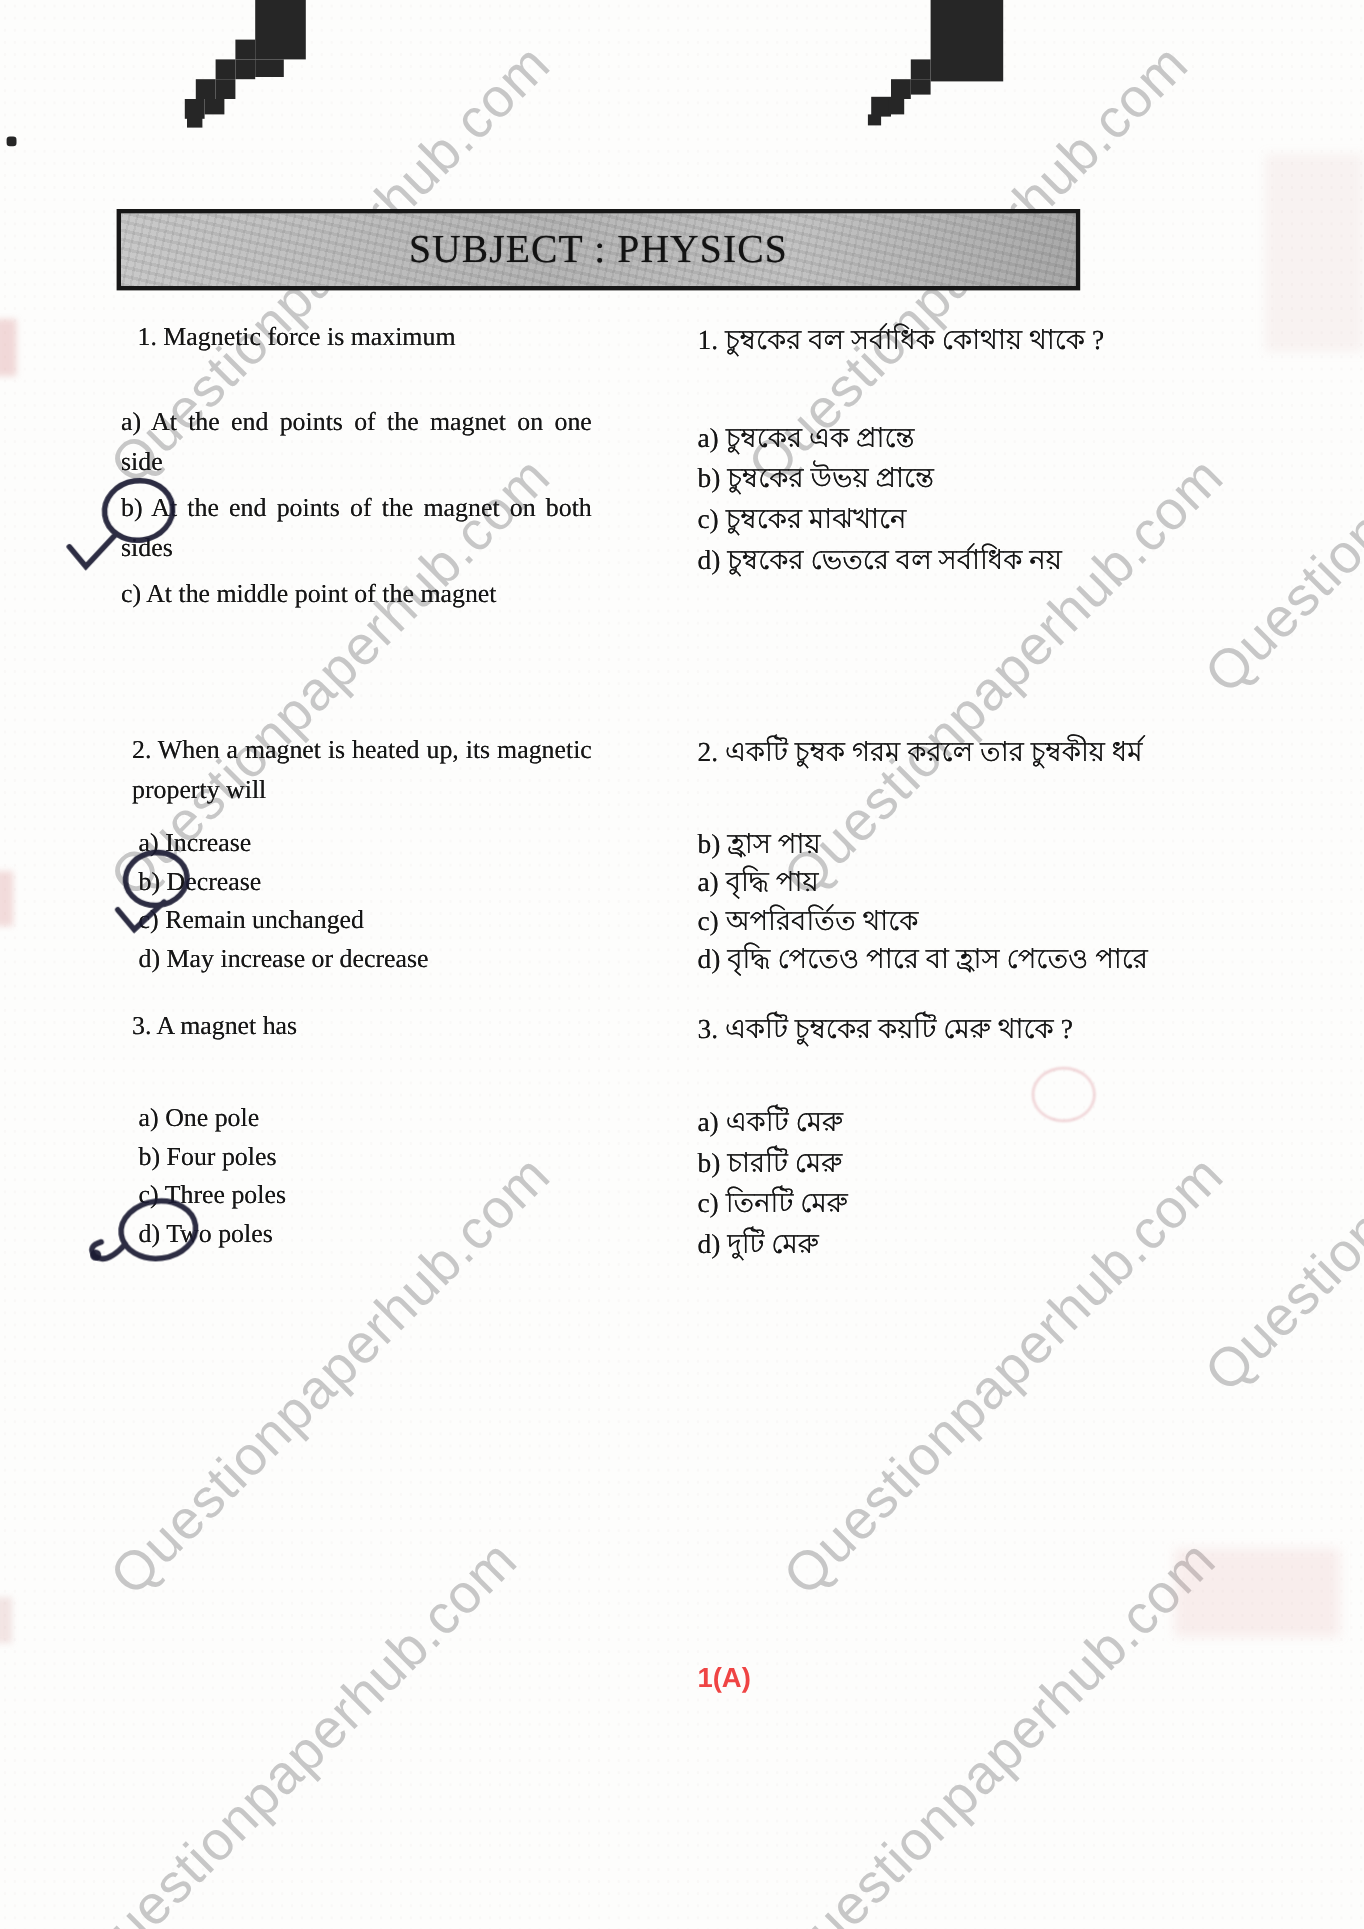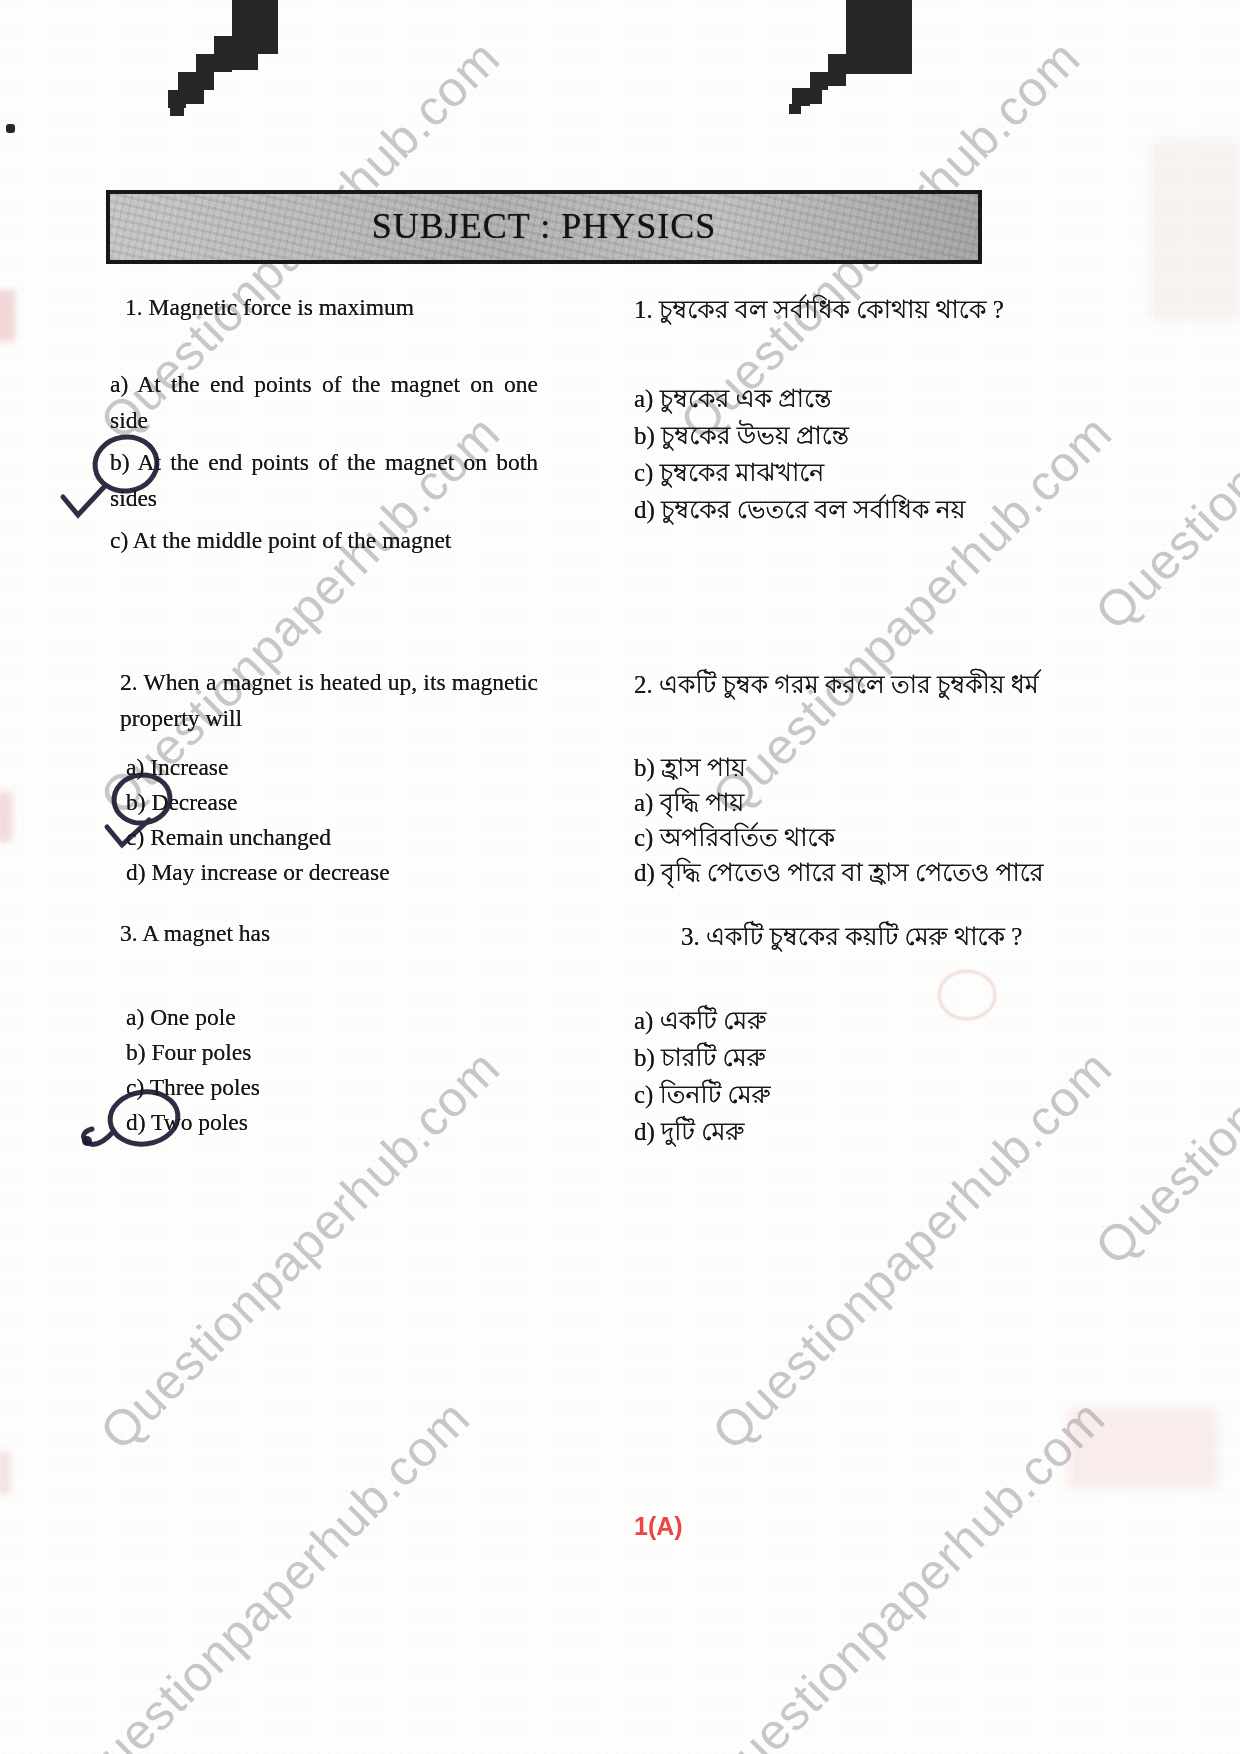--- a/index.html
+++ b/index.html
@@ -114,21 +114,21 @@
     <span>2.</span>
     <span>একটি চুম্বক গরম করলে তার চুম্বকীয় ধর্ম</span>
   </div>
   <div class="blk bn lh35 nowrap" style="left:634px;top:750px;">
     <p><span>b)</span> <span>হ্রাস পায়</span></p>
     <p><span>a)</span> <span>বৃদ্ধি পায়</span></p>
     <p><span>c)</span> <span>অপরিবর্তিত থাকে</span></p>
     <p><span>d)</span> <span>বৃদ্ধি পেতেও পারে বা হ্রাস পেতেও পারে</span></p>
   </div>
 
-  <div class="blk bn nowrap" style="left:634px;top:918px;margin-left:47px;">
+  <div class="blk bn nowrap" style="left:634px;top:918px;">
     <span>3.</span>
     <span>একটি চুম্বকের কয়টি মেরু থাকে ?</span>
   </div>
   <div class="blk bn lh36 nowrap" style="left:634px;top:1002px;">
     <p><span>a)</span> <span>একটি মেরু</span></p>
     <p><span>b)</span> <span>চারটি মেরু</span></p>
     <p><span>c)</span> <span>তিনটি মেরু</span></p>
     <p><span>d)</span> <span>দুটি মেরু</span></p>
   </div>
 

